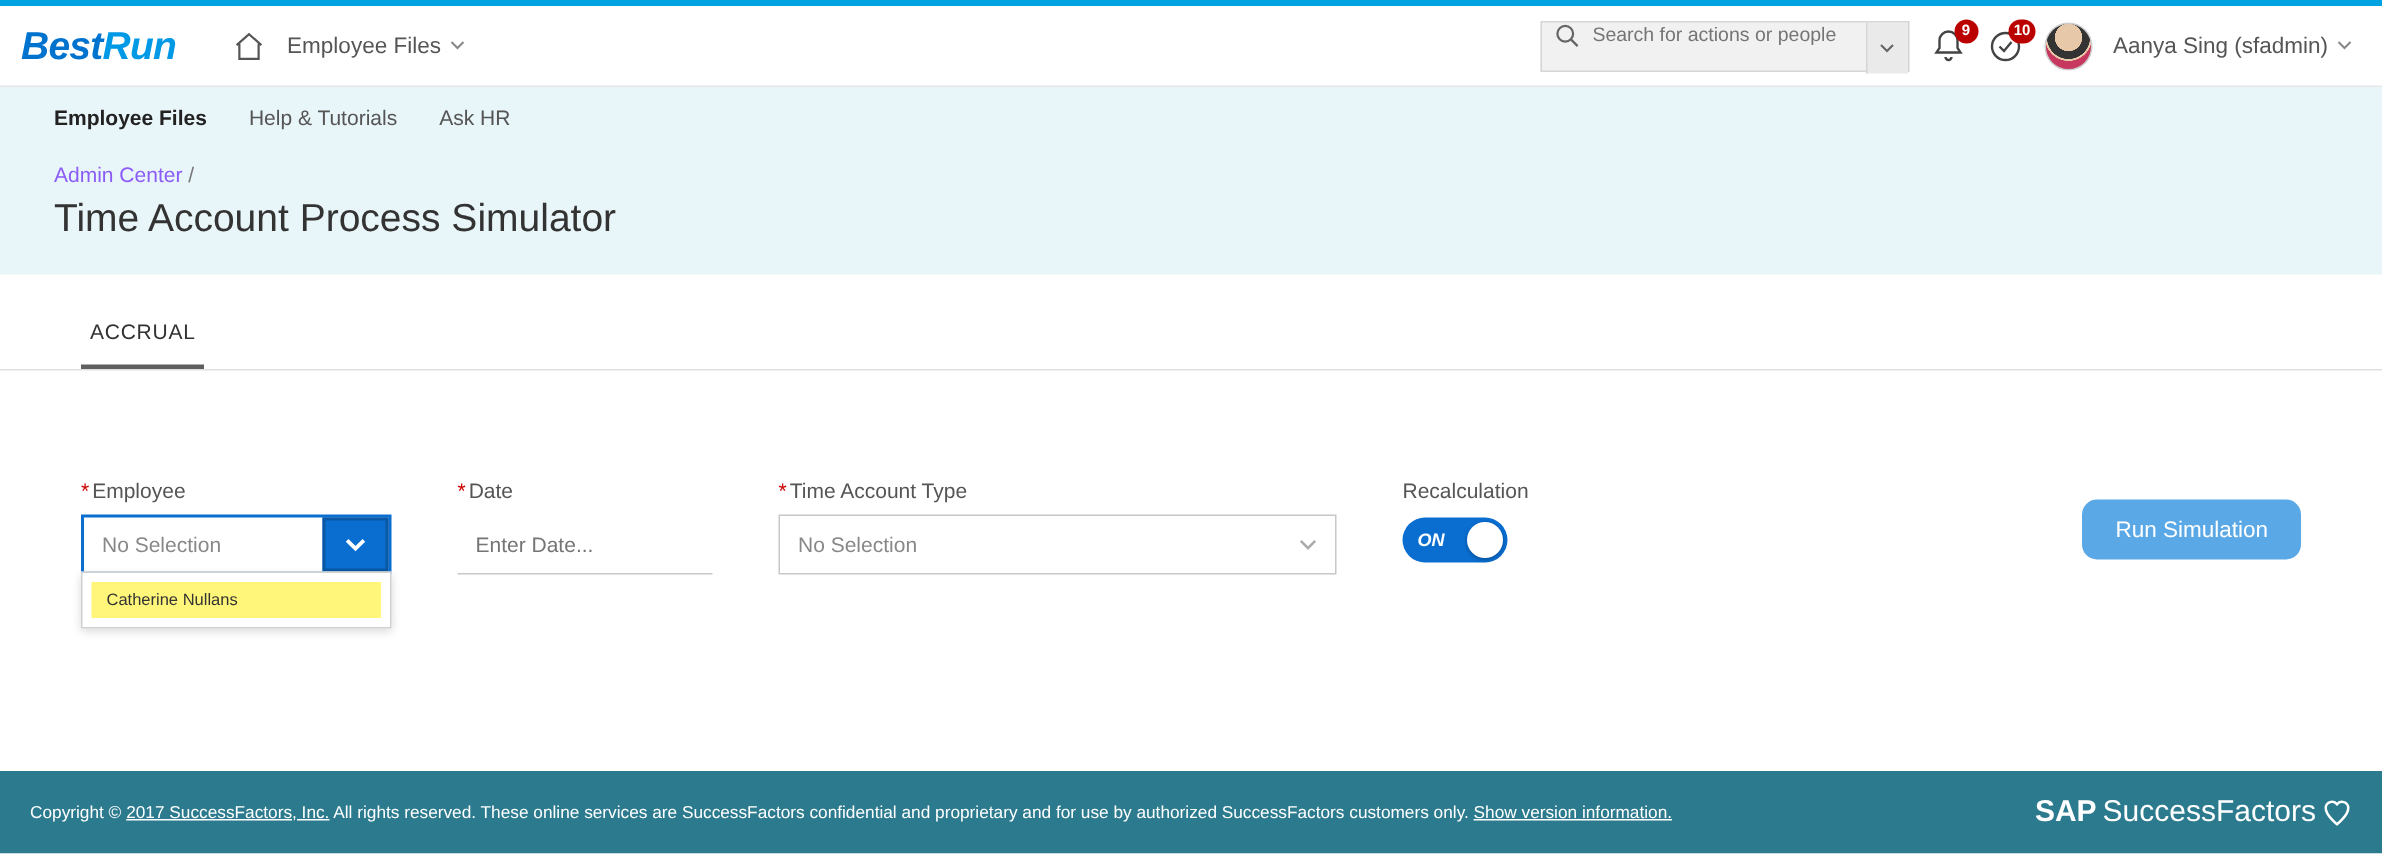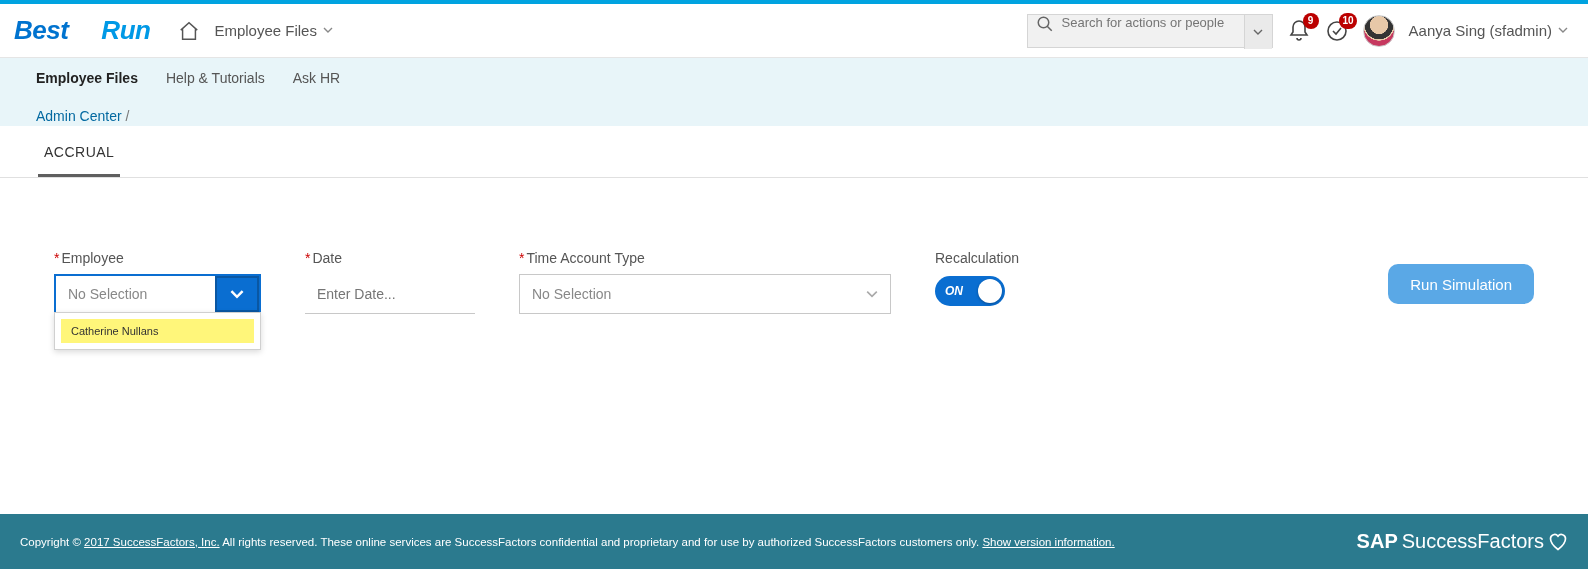--- a/index.html
+++ b/index.html
@@ -1,21 +1,21 @@
 <!DOCTYPE html>
 <html><head>
 <meta charset="utf-8">
 <style>
   * { box-sizing: border-box; margin: 0; padding: 0; font-family: Arial, Helvetica, sans-serif; }
   html, body { width: 1588px; height: 569px; overflow: hidden; }
   body { border-top: 4px solid #00a3e0; background: #fff; display: flex; flex-direction: column; }
 
   
   .header { height: 54px; display: flex; align-items: center; padding: 0 20px 0 14px; border-bottom: 1px solid #e5e5e5; background: #fff; position: relative; }
-  .logo { display: flex; align-items: flex-end; margin-right: 14px; gap: 33px; }
+  .logo { display: flex; align-items: flex-end; margin-right: 24px; }
   .logo-best { font-size: 26px; font-style: italic; font-weight: 600; color: #0073cf; letter-spacing: -0.5px; }
   .logo-run  { font-size: 26px; font-style: italic; font-weight: 600; color: #0099e6; letter-spacing: -0.5px; }
   .home-icon { width: 22px; height: 22px; margin: 0 14px; color: #555; }
   .nav-dd { color: #555; font-size: 15px; display: flex; align-items: center; gap: 6px; cursor: pointer; }
   .chev { font-size: 12px; color: #888; }
 
   .header-right { margin-left: auto; display: flex; align-items: center; gap: 14px; }
   .search-wrap { display: flex; align-items: flex-start; background: #f1f1f1; border: 1px solid #d5d5d5; height: 34px; width: 246px; }
   .search-wrap .mag { width: 18px; height: 18px; margin: 0 8px; color: #666; flex-shrink:0; }
   .search-input { border: none; background: transparent; font-size: 13px; color: #666; width: 100%; outline: none; }
@@ -24,26 +24,26 @@
   .badge { position: absolute; top: -6px; right: -8px; background: #bb0000; color: #fff; font-size: 10px; min-width: 16px; height: 16px; border-radius: 8px; display:flex; align-items:center; justify-content:center; padding: 0 3px; font-weight: bold;}
   .avatar { width: 32px; height: 32px; border-radius: 50%; background: radial-gradient(circle at 50% 30%, #e7c8a8 0 35%, #333 36% 55%, #e7c8a8 56% 60%, #c6385f 61% 100%); border: 1px solid #ccc; }
   .user-label { font-size: 15px; color: #555; }
 
   
   .subheader { background: #e8f5f9; padding: 0; }
   .subnav { display: flex; gap: 28px; padding: 12px 36px 8px; font-size: 14px; }
   .subnav .active { font-weight: bold; color: #222; }
   .subnav a { color: #555; text-decoration: none; }
   .crumb-wrap { padding: 14px 36px 2px; font-size: 14px; }
-  .crumb-wrap a { color: #0369a1; text-decoration: none; }
+  .crumb-wrap a { color: #8b5cf6; text-decoration: none; }
   .crumb-wrap .sep { color: #777; }
   .page-title { font-size: 26px; font-weight: 400; color: #333; padding: 4px 36px 22px; }
 
   
-  .tabs { padding: 0 38px; border-bottom: 1px solid #e0e0e0; height: 52px; display: flex; align-items: flex-end; }
+  .tabs { padding: 0 54px; border-bottom: 1px solid #e0e0e0; height: 64px; display: flex; align-items: flex-end; }
   .tab { font-size: 14px; letter-spacing: 0.5px; color: #333; padding: 14px 6px; border-bottom: 3px solid #5f5f5f; font-weight: 500; }
 
   
   .form-area { padding: 72px 54px 0; display: flex; align-items: flex-start; gap: 44px; }
   .field { display: flex; flex-direction: column; position: relative; }
   .label { font-size: 14px; color: #555; margin-bottom: 8px; display:flex; }
   .req { color: #c00; margin-right: 2px; }
   .sel, .inp { height: 40px; border: 1px solid #c8c8c8; display: flex; align-items: center; padding: 0 12px; font-size: 14px; color: #888; background: #fff; }
   .sel { justify-content: space-between; }
   .f-employee .sel { width: 207px; border: 2px solid #0a6ed1; padding:0; }
@@ -135,20 +135,21 @@
 <div class="subheader">
   <div class="subnav">
     <a href="#" class="active">Employee Files</a>
     <a href="#">Help &amp; Tutorials</a>
     <a href="#">Ask HR</a>
   </div>
   <div class="crumb-wrap">
     <a href="#">Admin Center</a>
     <span class="sep">/</span>
   </div>
+  <div class="page-title">Time Account Process Simulator</div>
 </div>
 
 <div class="tabs">
   <div class="tab">ACCRUAL</div>
 </div>
 
 <div class="form-area">
 
   <div class="field f-employee">
     <div class="label">

